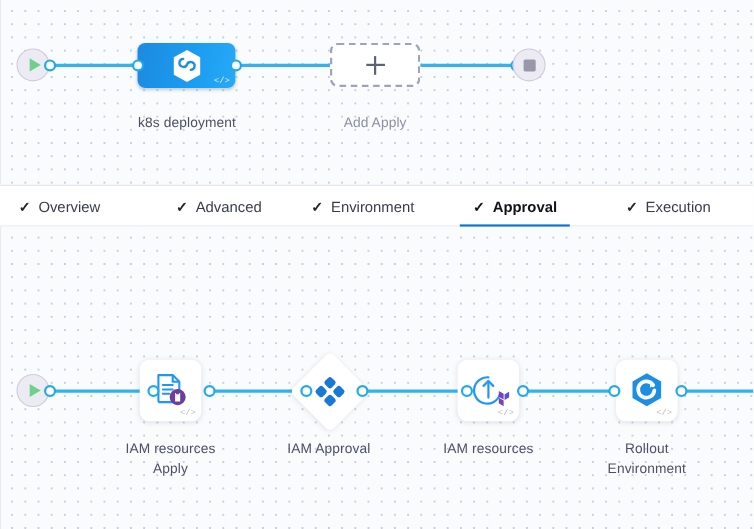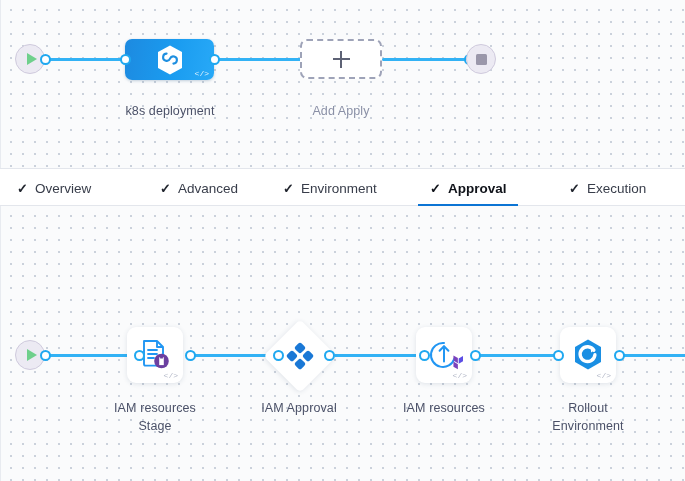--- a/index.html
+++ b/index.html
@@ -259,21 +259,21 @@
         <circle cx="24.5" cy="24" r="7.3" fill="#6b3fa0"></circle>
         <path d="M22.2 20.3 h4.6 v7.8 h-4.6 z" fill="#ffffff"></path>
         <path d="M23.1 20.3 a1.4 1.4 0 0 1 2.8 0 v1.2 h-2.8 z" fill="#6b3fa0"></path>
       </svg>
       <span class="codeglyph">&lt;/&gt;</span>
     </div>
     <div class="port" style="left:133px; top:144px;"></div>
     <div class="port" style="left:184px; top:144px;"></div>
     <div class="caption" style="left:89px; top:193px; width:130px;">
       <div>IAM resources</div>
-      <div>Stage</div>
+      <div>Apply</div>
     </div>
 
     <div class="diamond-node" style="left:273px; top:124px;"></div>
     <div class="diamond-icon" style="left:285px; top:136px; width:28px; height:28px;">
       <svg width="28" height="28" viewBox="0 0 28 28">
         <g transform="rotate(45 14 14)">
           <rect x="4" y="4" width="8.6" height="8.6" rx="2.4" fill="#1a78d6"></rect>
           <rect x="15.4" y="4" width="8.6" height="8.6" rx="2.4" fill="#1a78d6"></rect>
           <rect x="4" y="15.4" width="8.6" height="8.6" rx="2.4" fill="#1a78d6"></rect>
           <rect x="15.4" y="15.4" width="8.6" height="8.6" rx="2.4" fill="#1a78d6"></rect>

